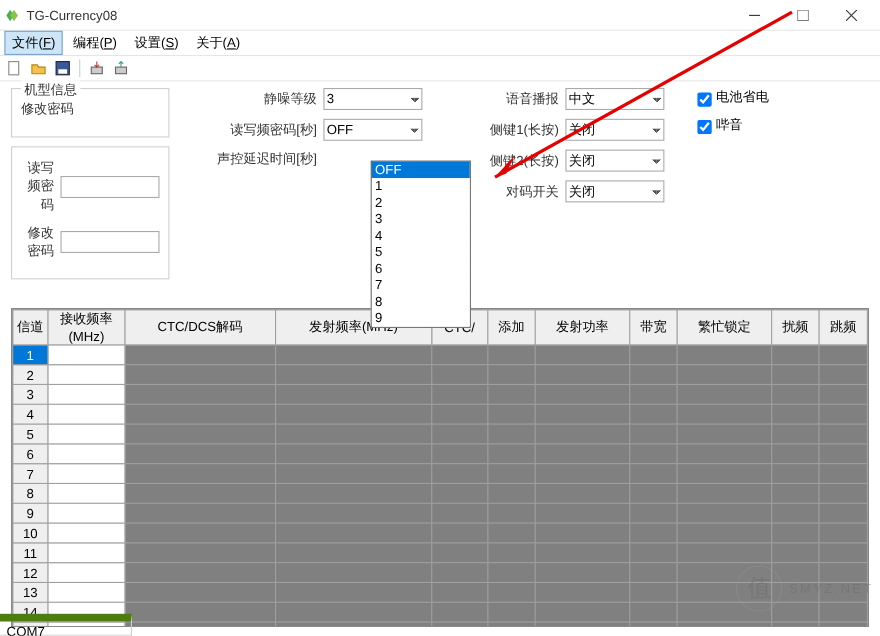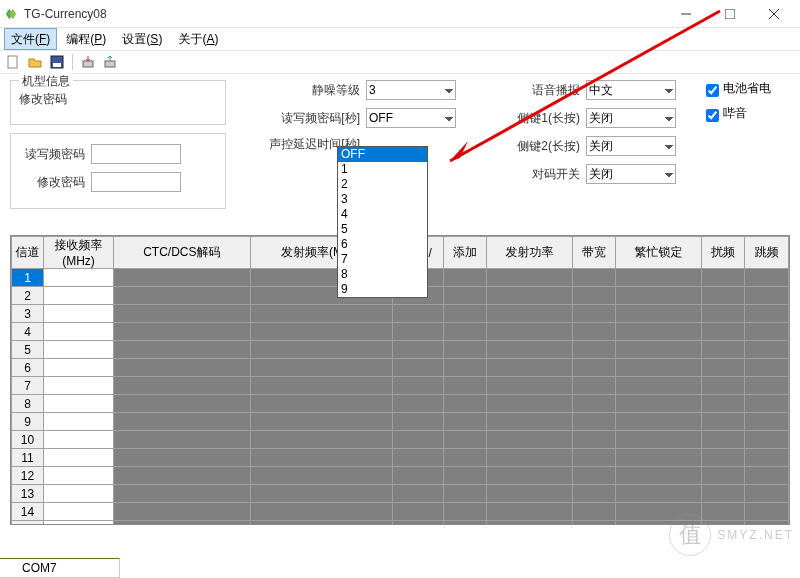--- a/index.html
+++ b/index.html
@@ -21,32 +21,32 @@
 .groupbox{border:1px solid #d0d0d0;padding:10px 8px 8px 8px;position:relative;margin-bottom:8px}
 .groupbox .legend{position:absolute;top:-8px;left:8px;background:#fff;padding:0 3px;color:#333}
 .row{display:flex;align-items:center;margin-bottom:8px}
 .lbl{text-align:right;padding-right:6px;color:#333}
 select,input[type=text]{height:20px;border:1px solid #aaa;background:#fff;padding:0 2px}
 select{appearance:none;-webkit-appearance:none;padding-right:16px;background-image:linear-gradient(45deg,transparent 50%,#555 50%),linear-gradient(-45deg,transparent 50%,#555 50%);background-position:right 6px top 8px,right 2px top 8px;background-size:4px 4px,4px 4px;background-repeat:no-repeat}
 select.hl{border:1px solid #0078d7}
 .cbx{display:flex;align-items:flex-end;gap:4px}
 .cbx input{width:13px;height:13px}
 .layout{display:flex;gap:10px}
-.col-left{width:216px}
+.col-left{width:144px}
 .col-mid{width:240px}
 .col-right1{width:210px}
 .col-right2{flex:1}
 .grid-wrap{border:1px solid #888;height:290px;overflow:hidden;background:#808080;margin-top:18px}
 table{border-collapse:collapse;width:100%}
 th,td{border:1px solid #a0a0a0;height:18px;font-weight:normal;text-align:center;background:#808080;color:#000}
 th{background:#efefef}
 td.rowhdr{background:#efefef;width:32px}
 td.rowhdr.sel{background:#0078d7;color:#fff}
 td.wcell{background:#fff;width:70px}
-.statusbar{position:absolute;bottom:0;left:0;height:20px;border-top:1px solid #4d7c0f;padding:2px 22px;width:120px;border-right:1px solid #ccc;border-bottom:1px solid #ccc}
+.statusbar{position:absolute;bottom:0;left:0;height:20px;border-top:7px solid #4d7c0f;padding:2px 6px;width:120px;border-right:1px solid #ccc;border-bottom:1px solid #ccc}
 .dropdown-open{position:absolute;left:337px;top:146px;width:91px;border:1px solid #555;background:#fff;z-index:10}
 .dropdown-open .opt{background:#0078d7;color:#fff;padding:0 3px;height:15px;line-height:15px}
 .dropdown-open .opt.n{background:#fff;color:#000}
 .arrow{position:absolute;z-index:5;pointer-events:none}
 .watermark{position:absolute;right:6px;bottom:22px;opacity:.35;display:flex;align-items:center;gap:6px;font-size:14px;color:#666;z-index:20}
 .watermark .circ{width:42px;height:42px;border:1px solid #999;border-radius:50%;display:flex;align-items:center;justify-content:center;font-size:22px}
 </style>
 </head>
 <body>
 

